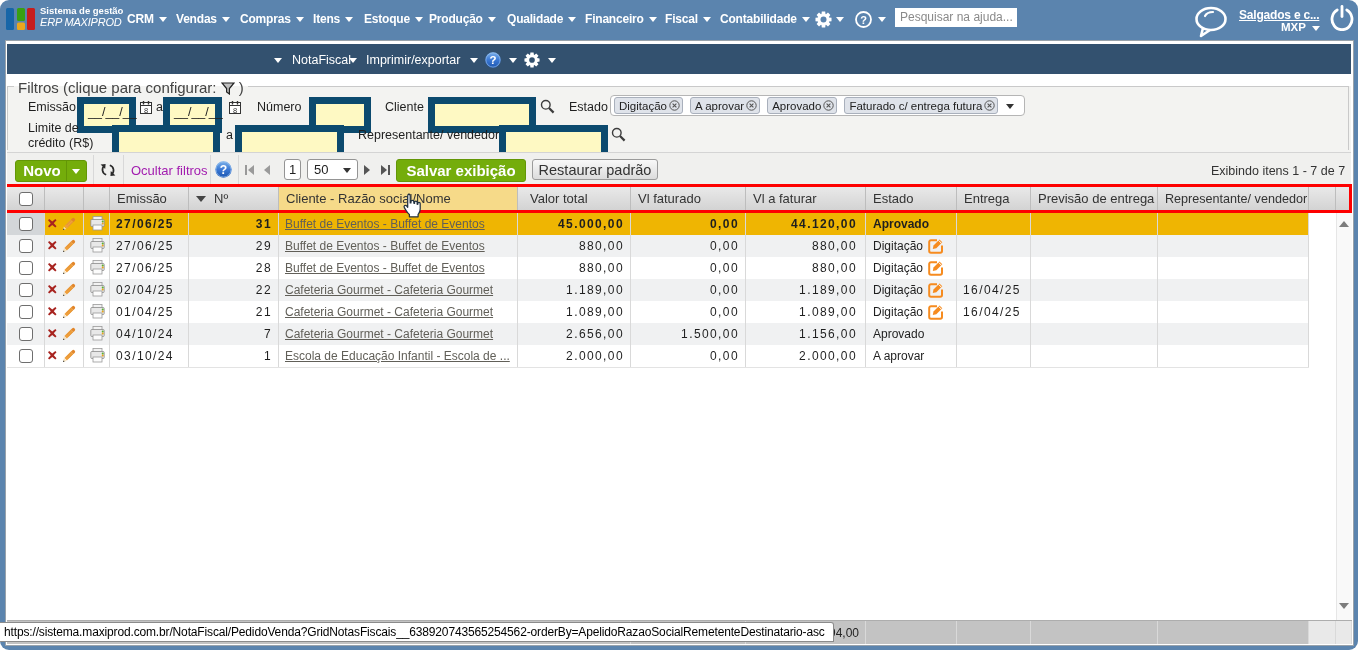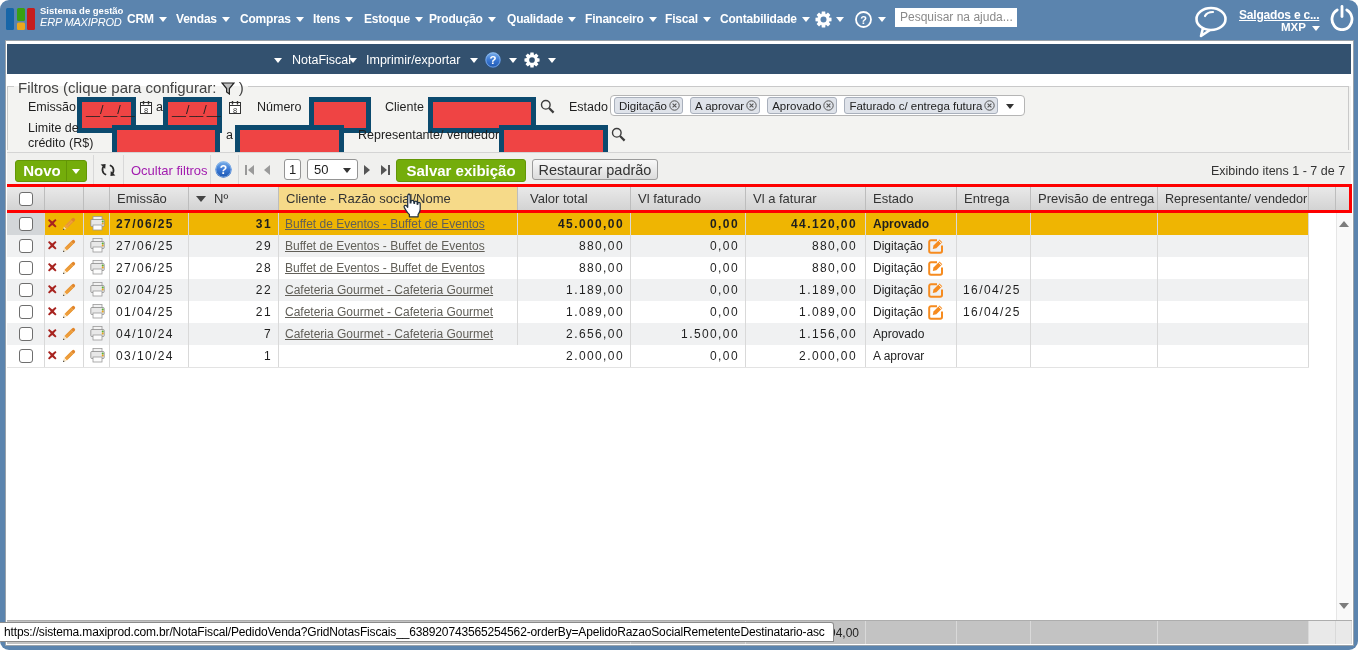--- a/index.html
+++ b/index.html
@@ -7,21 +7,21 @@
 .abs { position:absolute; }
 #page { position:absolute; left:0; top:0; width:1358px; height:650px; background:#5b84ae; border-radius:9px; overflow:hidden; }
 #panel { position:absolute; left:5px; top:40px; width:1349px; height:606px; background:#fff; border:1px solid #98a2ab; }
 .navitem { color:#fff; font-size:12px; font-weight:bold; letter-spacing:-0.2px; }
 .tri { width:0; height:0; border-left:4.5px solid transparent; border-right:4.5px solid transparent; border-top:5px solid #fff; display:inline-block; position:absolute; }
 .tri-i { width:0; height:0; border-left:4.5px solid transparent; border-right:4.5px solid transparent; border-top:5px solid #fff; display:inline-block; }
 #titlebar { position:absolute; left:7px; top:44px; width:1344px; height:30px; background:#33516f; }
 .tmenu { color:#fff; font-size:12.5px; position:absolute; top:9px; }
 #filters { position:absolute; left:7px; top:86px; width:1344px; height:66px; background:#f3f3f1; }
 .flabel { font-size:12.5px; color:#1f1f1f; position:absolute; }
-.finput { position:absolute; background:#ef4444; border:5px solid #0c4a6e; height:36px; }
+.finput { position:absolute; background:#fef9c3; border:7px solid #0c4a6e; height:36px; }
 .chip { height:17px; background:#dfe3ea; border:1px solid #a9b0bc; border-radius:3px; font-size:11.5px; color:#222; line-height:14px; padding:0 2px 0 4px; display:inline-flex; align-items:center; }
 #toolbar { position:absolute; left:7px; top:152px; width:1344px; height:32px; background:#f0f0ee; border-top:1px solid #d4d4d4; }
 .btn-green { position:absolute; background:#74ad0b; border:1px solid #639606; border-radius:3px; color:#fff; font-weight:bold; text-align:center; }
 .btn-gray { position:absolute; background:linear-gradient(#f8f8f8,#dcdcdc); border:1px solid #9b9b9b; border-radius:3px; color:#333; text-align:center; }
 .tsep { position:absolute; top:2px; width:1px; height:29px; background:#d8d8d8; }
 .hcell { position:absolute; white-space:nowrap; font-size:13px; letter-spacing:0px; color:#333; display:flex; align-items:center; border-right:1px solid #bdbdbd; background:linear-gradient(#e9e9e9,#d3d3d3); }
 .cell { position:absolute; font-size:12px; color:#1f1f1f; display:flex; align-items:center; border-right:1px solid #d9d9d9; overflow:hidden; white-space:nowrap; }
 .num { justify-content:flex-end; }
 a.cl { color:#615f58; text-decoration:underline; font-weight:normal; }
 .fcell { position:absolute; font-size:12px; color:#222; display:flex; align-items:center; justify-content:flex-end; border-right:1px solid #d9d9d9; }
@@ -475,20 +475,23 @@
 <rect x="0.8" y="3.5" width="13.4" height="7" rx="1" fill="#e8e8e8" stroke="#8a8a8a" stroke-width="0.8"></rect>
 <rect x="3" y="9" width="9" height="5" fill="#fcfcfc" stroke="#9a9a9a" stroke-width="0.8"></rect>
 <circle cx="12.7" cy="5.4" r="1" fill="#58b030"></circle>
 <circle cx="12.7" cy="7.6" r="1" fill="#e8a21a"></circle>
 </svg>
   <div class="cell" style="left:7px;top:345px;width:38px;height:22px;padding-left:7px;"></div>
   <div class="cell" style="left:45px;top:345px;width:39px;height:22px;padding-left:7px;"></div>
   <div class="cell" style="left:84px;top:345px;width:26px;height:22px;padding-left:7px;"></div>
   <div class="cell" style="left:110px;top:345px;width:79px;height:22px;padding-left:6px;letter-spacing:1.4px;">03/10/24</div>
   <div class="cell num" style="left:189px;top:345px;width:90px;height:22px;padding-right:6px;letter-spacing:1.4px;">1</div>
+  <div class="cell" style="left:279px;top:345px;width:239px;height:22px;padding-left:6px;">
+      <a class="cl" href="#">Escola de Educação Infantil - Escola de ...</a>
+    </div>
   <div class="cell num" style="left:518px;top:345px;width:113px;height:22px;padding-right:6px;letter-spacing:1.4px;">2.000,00</div>
   <div class="cell num" style="left:631px;top:345px;width:115px;height:22px;padding-right:6px;letter-spacing:1.4px;">0,00</div>
   <div class="cell num" style="left:746px;top:345px;width:120px;height:22px;padding-right:8px;letter-spacing:1.4px;">2.000,00</div>
   <div class="cell" style="left:866px;top:345px;width:91px;height:22px;padding-left:7px;">A aprovar</div>
   <div class="cell" style="left:957px;top:345px;width:74px;height:22px;padding-left:6px;letter-spacing:1.4px;"></div>
   <div class="cell" style="left:1031px;top:345px;width:127px;height:22px;padding-left:7px;"></div>
   <div class="cell" style="left:1158px;top:345px;width:151px;height:22px;padding-left:7px;"></div>
   <div class="abs" style="left:7px;top:367px;width:1302px;height:1px;background:#e3e3e3;"></div>
 
   <div class="abs" style="left:1336px;top:213px;width:16px;height:408px;background:#f9f9f9;border-left:1px solid #e6e6e6;"></div>

